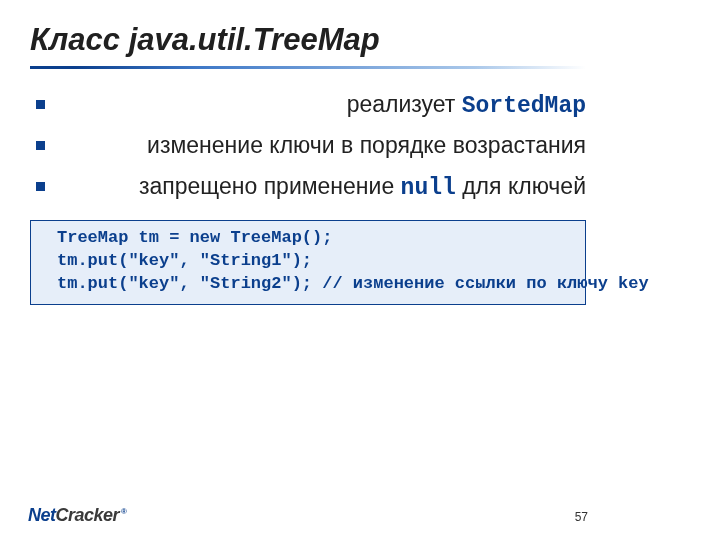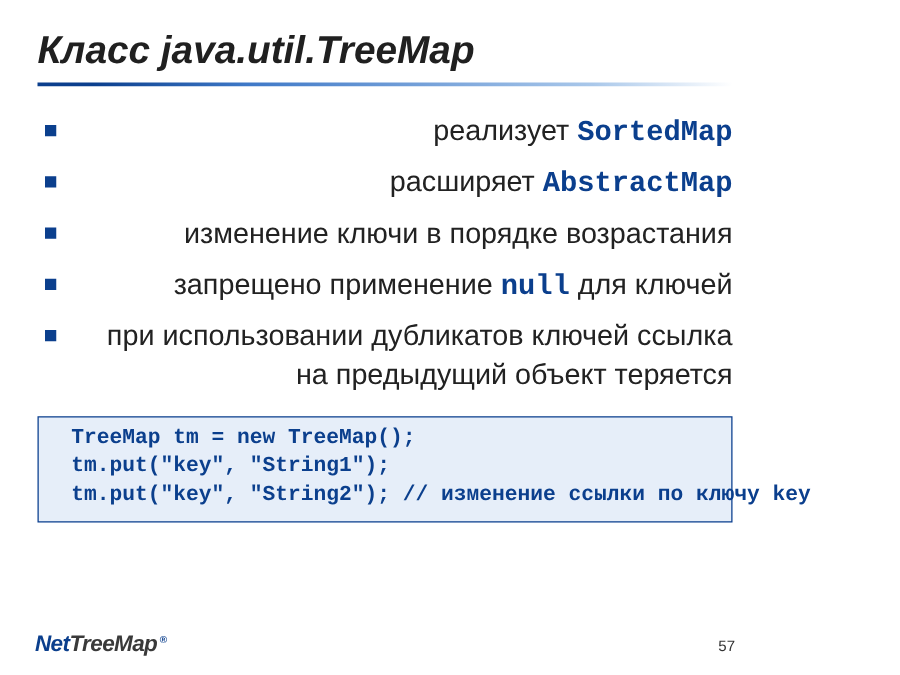--- a/index.html
+++ b/index.html
@@ -112,37 +112,31 @@
 <div class="slide">
 
   <h1 class="title">Класс java.util.TreeMap</h1>
   <hr class="title-rule">
 
   <ul class="bullets">
     <li>
       <span>реализует </span><span class="code-kw">SortedMap</span><span></span>
     </li>
     <li>
-      <span>расширяет </span><span class="code-kw">AbstractMap</span><span></span>
-    </li>
-    <li>
       <span>изменение ключи в порядке возрастания</span><span class="code-kw"></span><span></span>
     </li>
     <li>
       <span>запрещено применение </span><span class="code-kw">null</span><span> для ключей</span>
-    </li>
-    <li>
-      <span>при использовании дубликатов ключей ссылка на предыдущий объект теряется</span><span class="code-kw"></span><span></span>
     </li>
   </ul>
 
   <div class="codebox">TreeMap tm = new TreeMap();
 tm.put("key", "String1");
 tm.put("key", "String2"); // изменение ссылки по ключу key</div>
 
   <div class="footer">
     <div class="logo">
-      <span class="net">Net</span><span class="cracker">TreeMap</span><span class="reg">®</span>
+      <span class="net">Net</span><span class="cracker">Cracker</span><span class="reg">®</span>
     </div>
     <div class="pagenum">57</div>
   </div>
 
 </div>
 
 </body></html>

